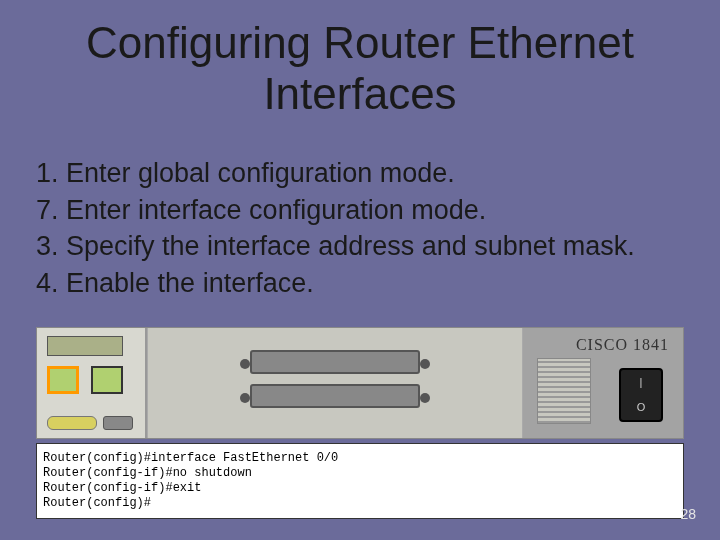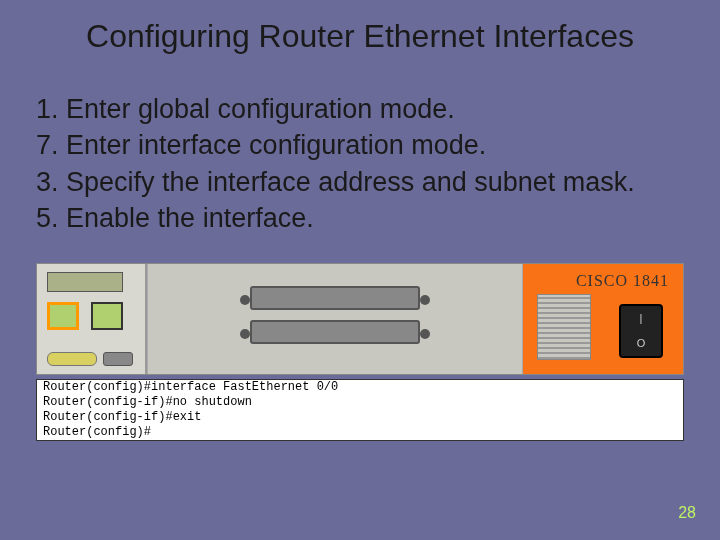--- a/index.html
+++ b/index.html
@@ -7,21 +7,21 @@
     width: 720px;
     height: 540px;
     background: #6b6b9a;
     font-family: Arial, sans-serif;
     position: relative;
     overflow: hidden;
   }
   .title {
     text-align: center;
     color: #1a1a1a;
-    font-size: 32px;
+    font-size: 44px;
     font-weight: normal;
     padding: 18px 40px 8px;
     line-height: 1.15;
   }
   .steps {
     padding: 28px 36px 18px;
     color: #1a1a1a;
     font-size: 27px;
     line-height: 1.35;
   }
@@ -76,21 +76,21 @@
     width:170px; height:24px; background:#888; border:2px solid #555;
     border-radius:3px;
   }
   .serial-slot.s1 { top:22px; }
   .serial-slot.s2 { top:56px; }
   .serial-knob { position:absolute; width:10px;height:10px;border-radius:50%;background:#555;top:7px;}
   .serial-knob.k1{left:-12px;} .serial-knob.k2{right:-12px;}
   .router-right {
     width: 160px;
     height:100%;
-    background:#f97316;
+    background:#a3a3a3;
     position:relative;
     padding:24px;
   }
   .cisco-label {
     position:absolute; top:8px; right:14px;
     font-family: "Times New Roman", serif;
     font-size:16px; letter-spacing:1px; color:#333;
   }
   .power-sw {
     position:absolute; right:20px; top:40px;
@@ -101,46 +101,46 @@
   }
   .grill {
     position:absolute; left:14px; top:30px; width:54px; height:66px;
     background: repeating-linear-gradient(0deg,#999 0 2px,#c8c8c0 2px 5px);
     border:1px solid #888;
   }
   .cli-box {
     margin: 2px 36px 0;
     background: #fff;
     border: 1px solid #333;
-    padding: 0 6px;
+    padding: 7px 6px;
     font-family: "Courier New", monospace;
     font-size: 12px;
     line-height: 1.25;
     color: #000;
   }
   .cli-line { white-space: pre; }
   .cli-line .cmd { font-weight: normal; }
   .page-num {
     position: absolute;
     right: 24px;
     bottom: 18px;
-    color: #bef264;
-    font-size: 16px;
+    color: #e5e5e5;
+    font-size: 14px;
   }
 </style>
 </head>
 <body>
 
 <h1 class="title">Configuring Router Ethernet Interfaces</h1>
 
 <div class="steps">
   <div>1. Enter global configuration mode.</div>
   <div>7. Enter interface configuration mode.</div>
   <div>3. Specify the interface address and subnet mask.</div>
-  <div>5. Enable the interface.</div>
+  <div>4. Enable the interface.</div>
 </div>
 
 <div class="router-area">
   <div class="router-left">
     <div class="eth-top"></div>
     <div class="eth-port p1"></div>
     <div class="eth-port p2"></div>
     <div class="eth-bottom"></div>
     <div class="eth-bottom2"></div>
   </div>

